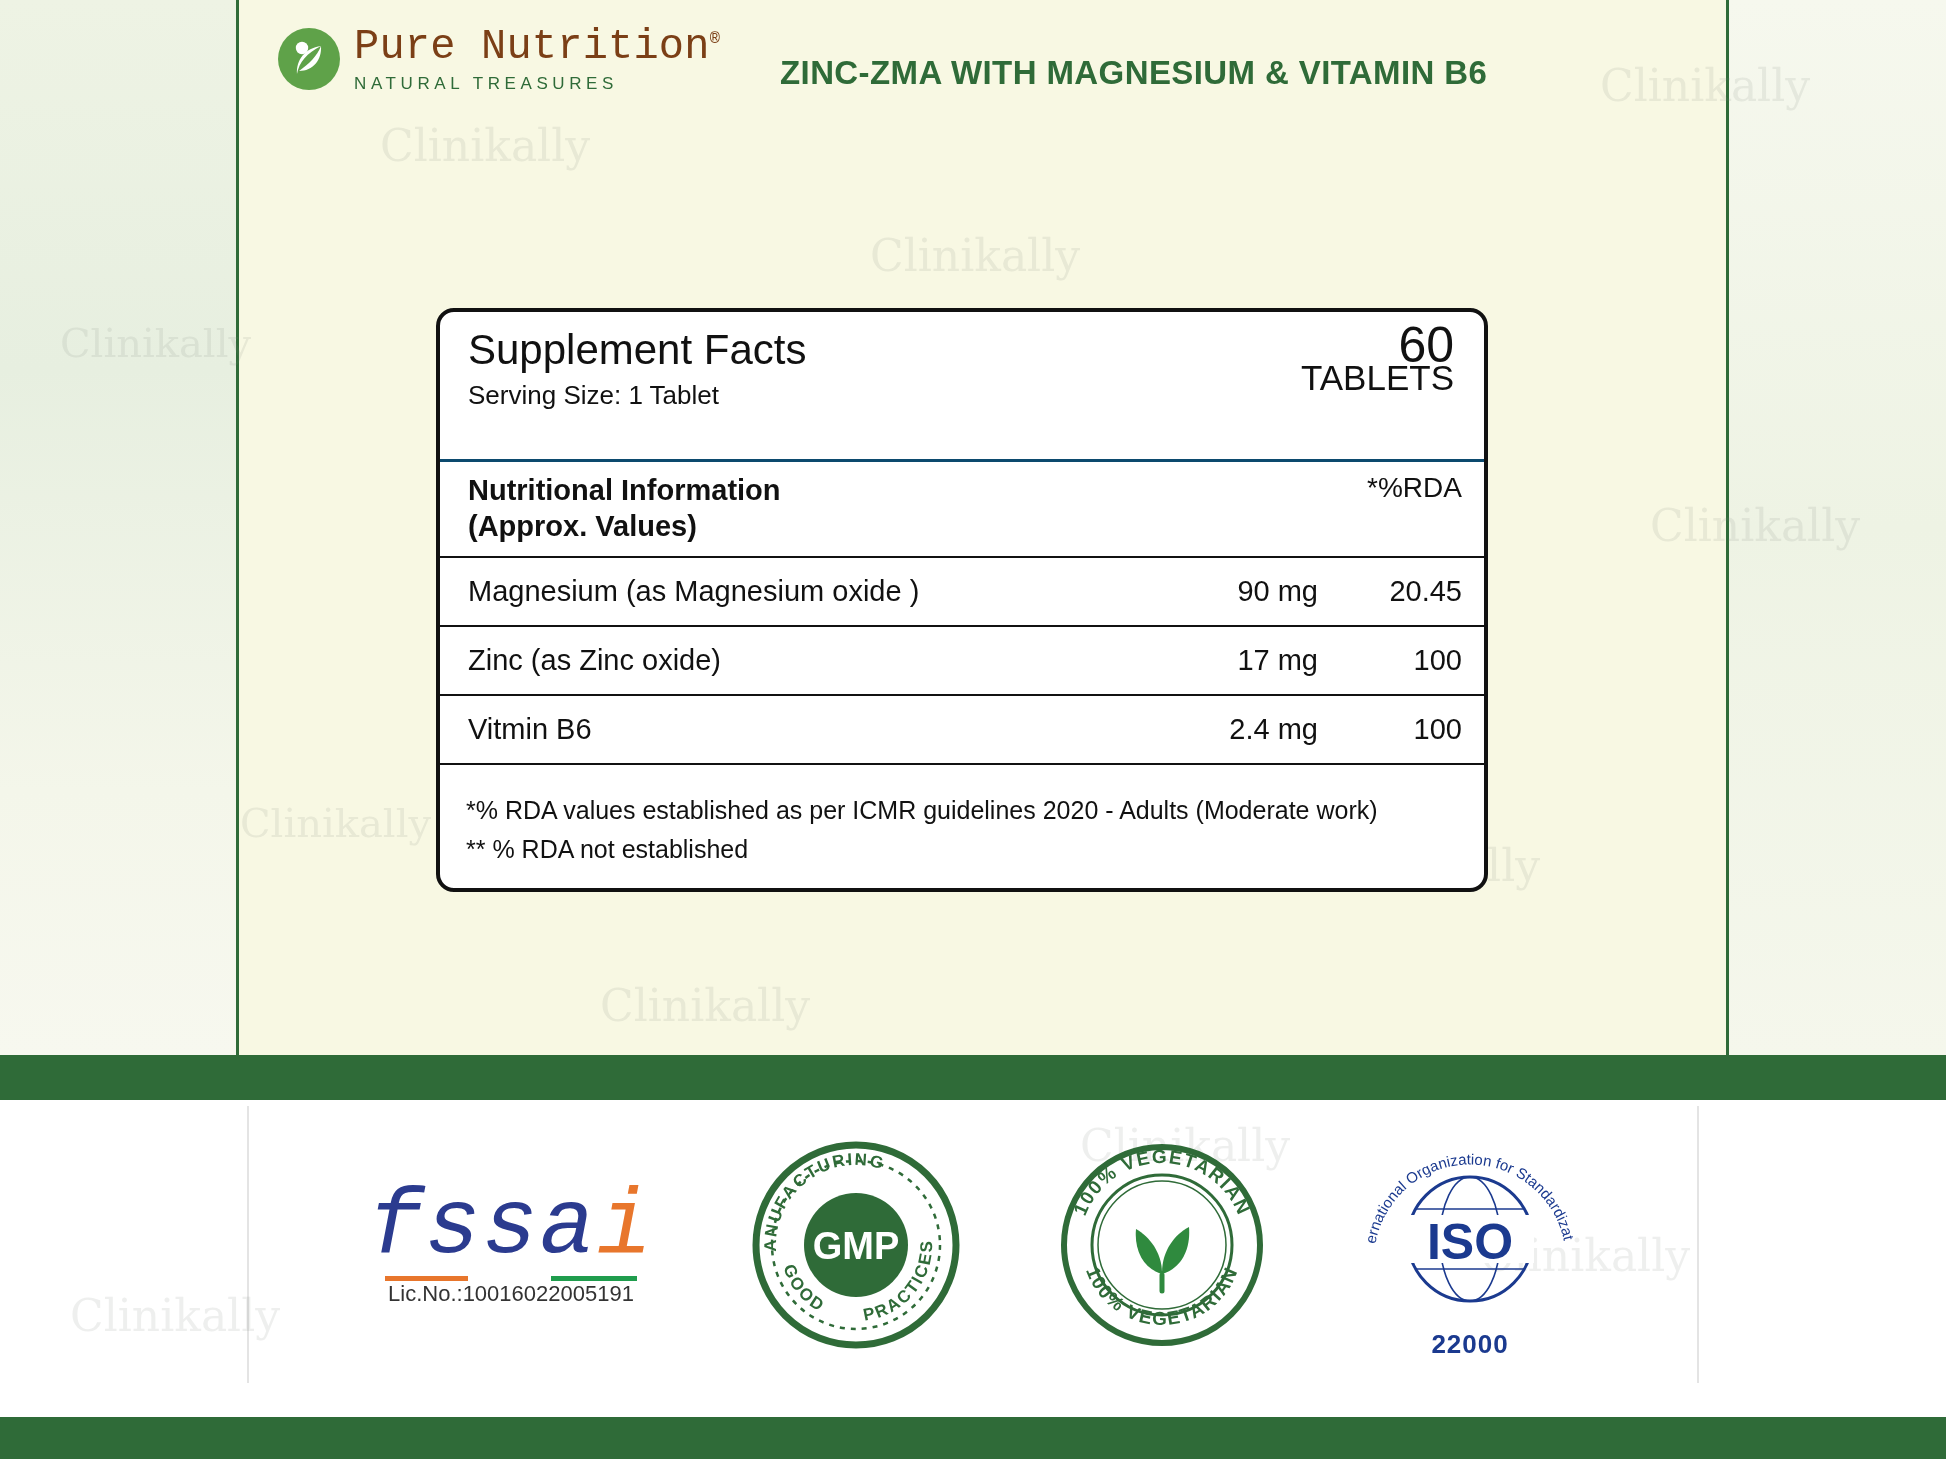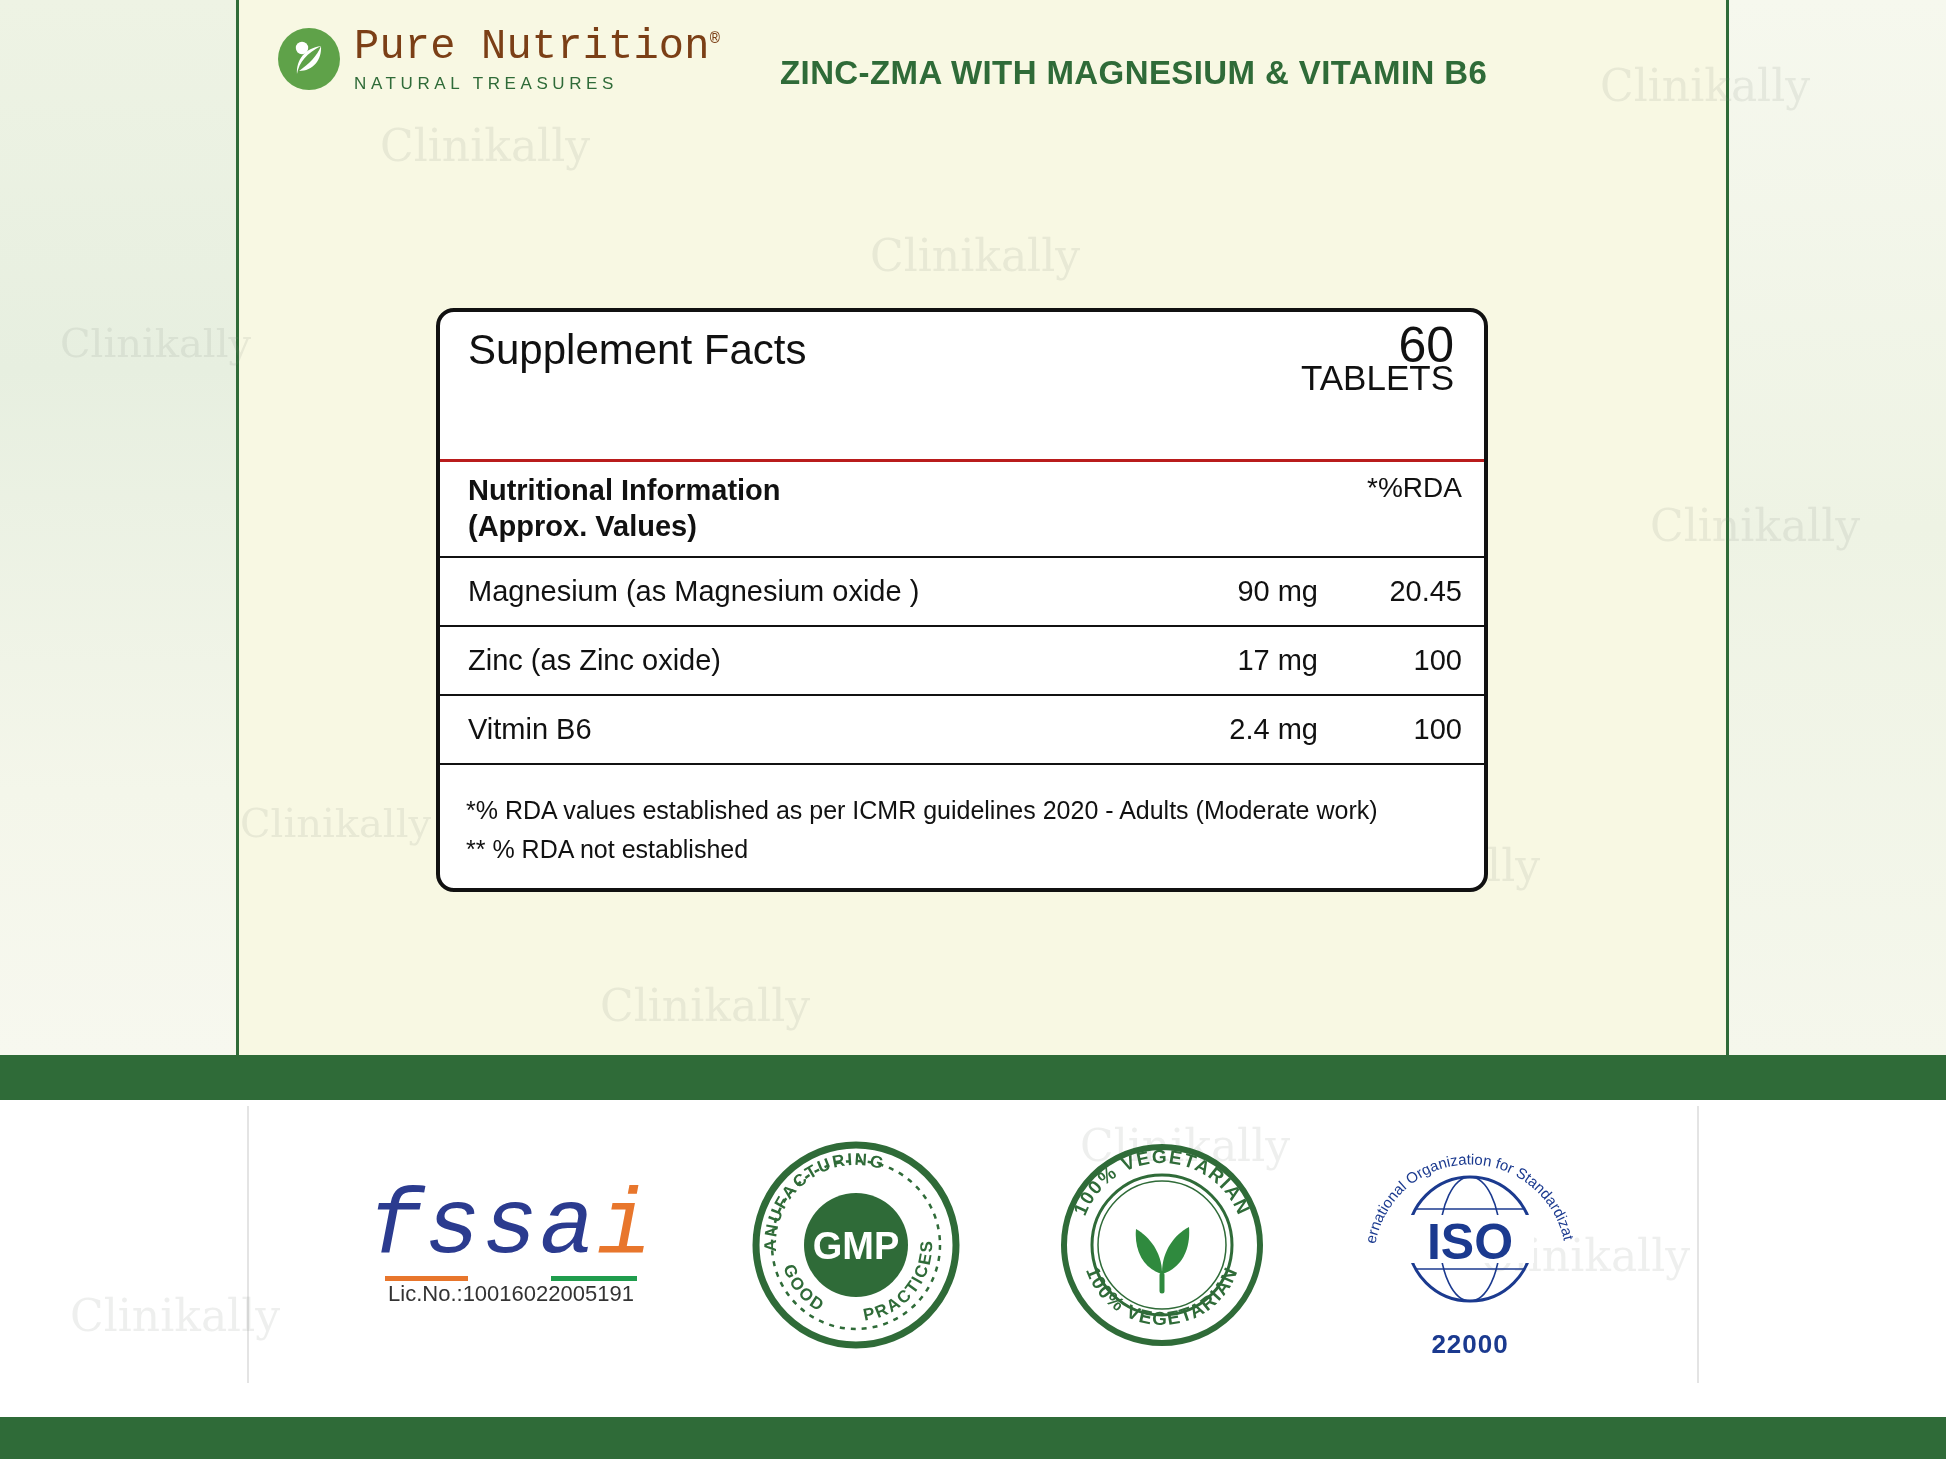--- a/index.html
+++ b/index.html
@@ -127,21 +127,21 @@
     width: 1052px; height: 584px;
     background: #ffffff;
     border: 4px solid #111111;
     border-radius: 18px;
     box-sizing: border-box;
     overflow: hidden;
   }
   .facts-head {
     position: relative;
     height: 150px;
-    border-bottom: 3px solid #b91c1c;
+    border-bottom: 3px solid #0c4a6e;
     box-sizing: border-box;
     padding: 14px 36px 0 28px;
   }
   .facts-title {
     font-size: 42px;
     color: #111;
     font-family: "Liberation Sans", sans-serif;
   }
   .facts-serving {
     font-size: 26px;
@@ -308,20 +308,21 @@
       <div class="brand-name"><span>Pure Nutrition</span><span class="brand-reg">®</span></div>
       <div class="brand-sub">NATURAL TREASURES</div>
     </div>
   </div>
 
   <div class="product-title">ZINC-ZMA WITH MAGNESIUM &amp; VITAMIN B6</div>
 
   <div class="facts">
     <div class="facts-head">
       <div class="facts-title">Supplement Facts</div>
+      <div class="facts-serving">Serving Size: 1 Tablet</div>
       <div class="count-big">60</div>
       <div class="count-unit">TABLETS</div>
     </div>
 
     <div class="row header-row">
       <div class="c-name">
         <div>Nutritional Information</div>
         <div>(Approx. Values)</div>
       </div>
       <div class="c-rda">*%RDA</div>

